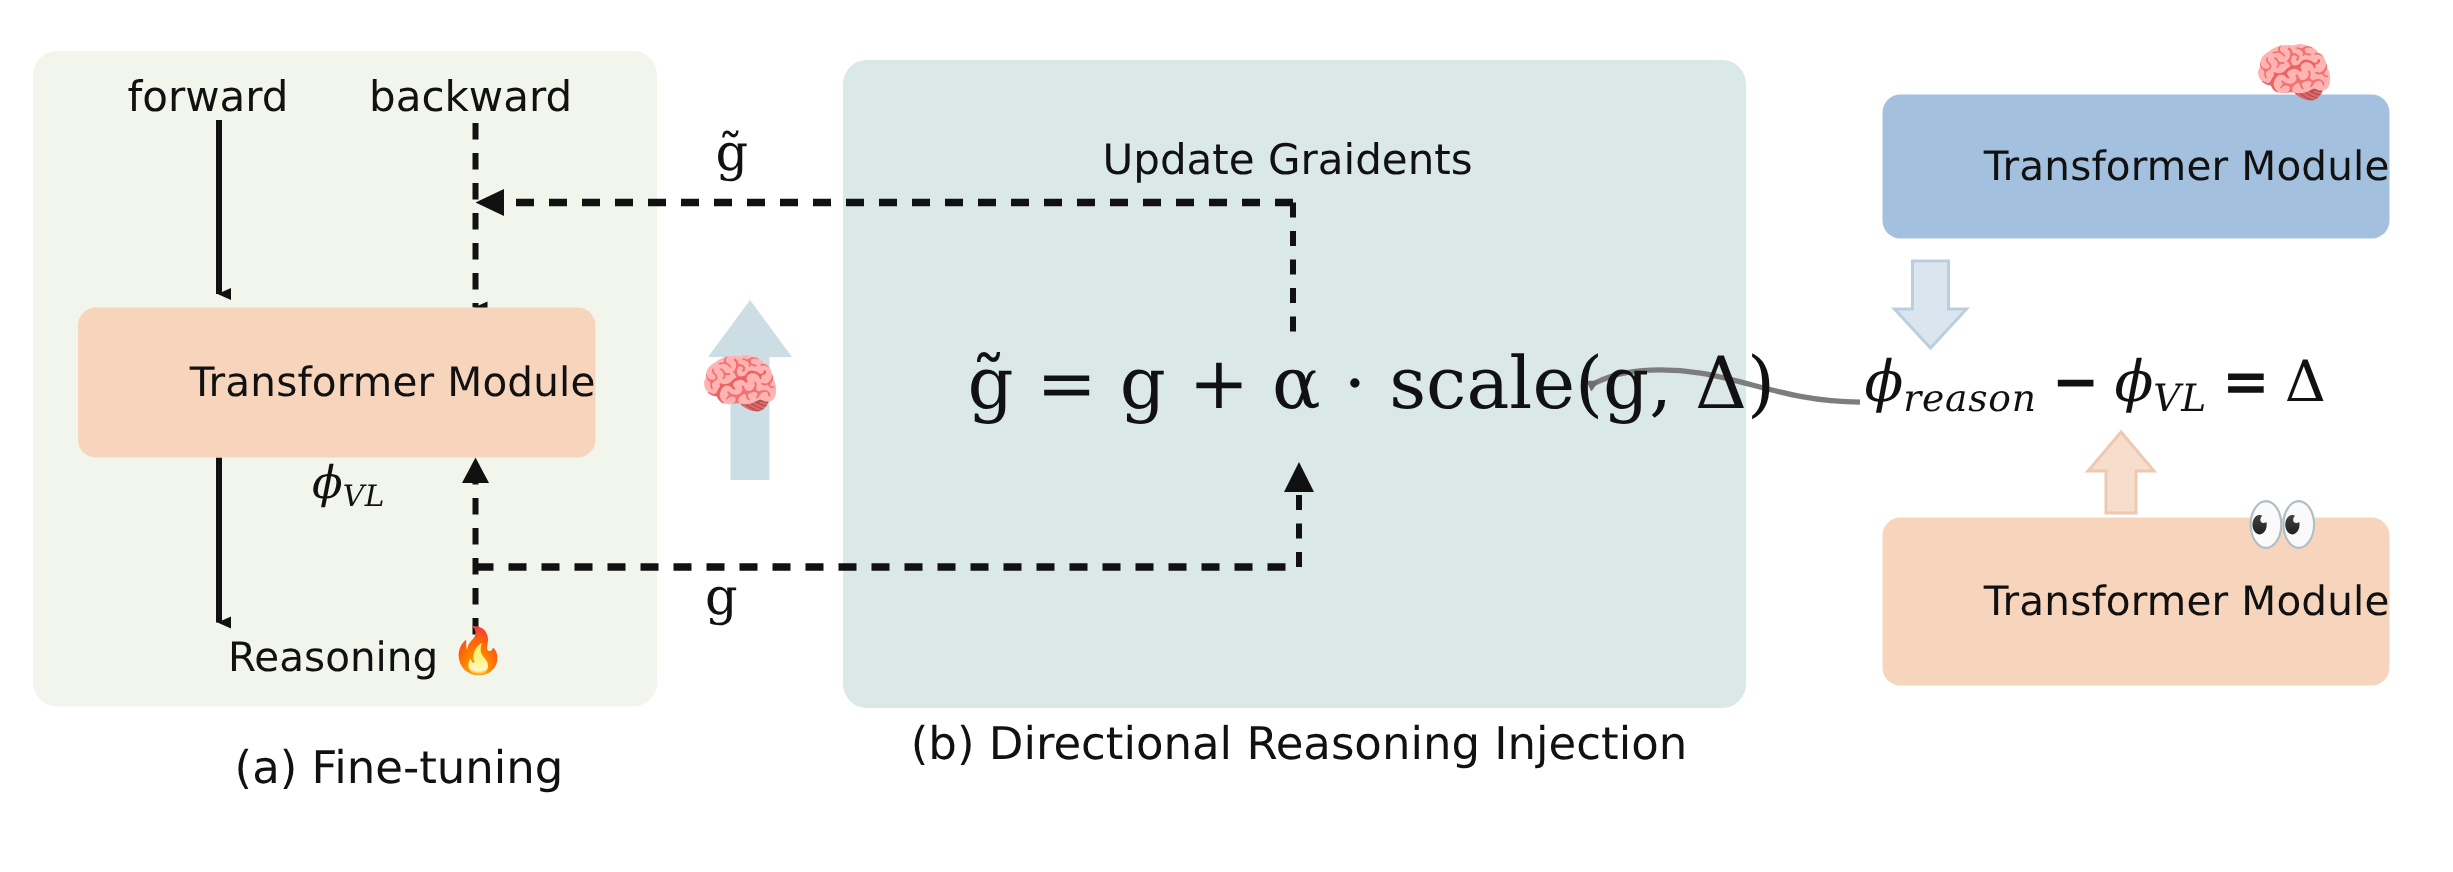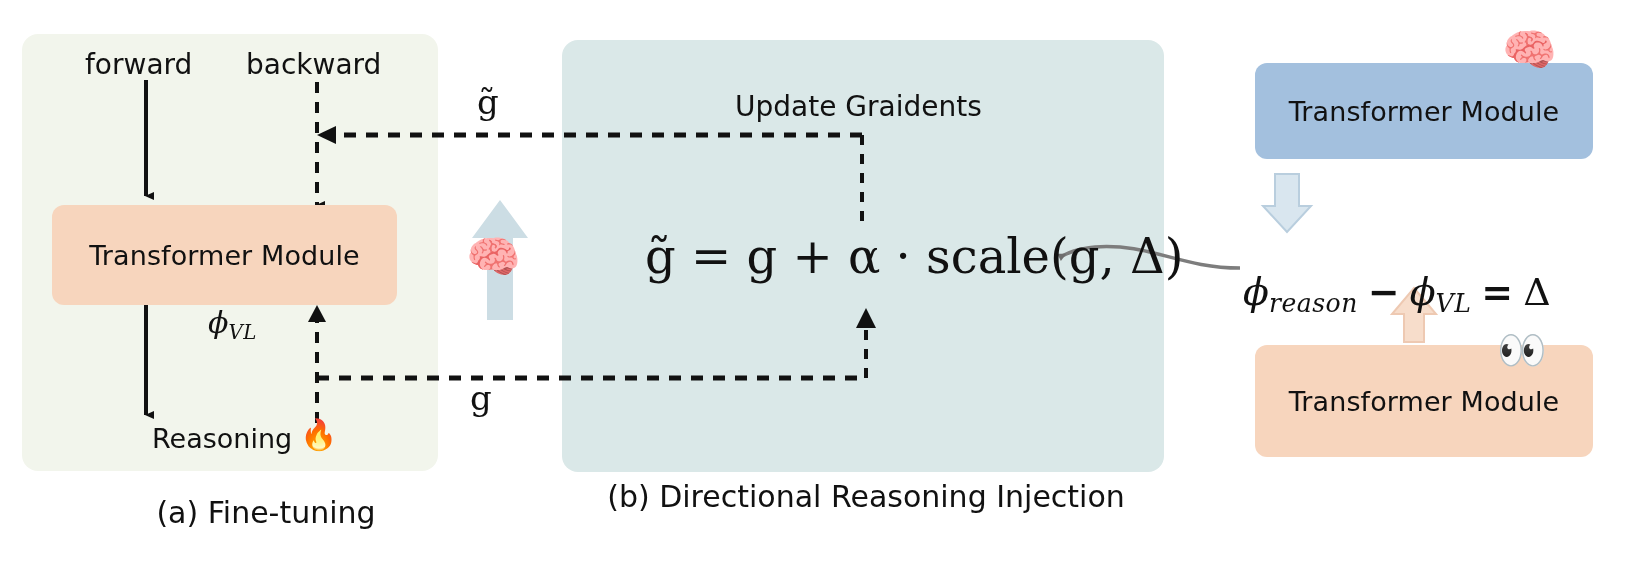--- a/index.html
+++ b/index.html
@@ -34,21 +34,21 @@
     width: 602px; height: 432px;
     background: #dae8e8;
     border-radius: 16px;
   }
 
   
   .module-box {
     border-radius: 12px;
     display: flex;
     align-items: center;
-    justify-content: center;
+    justify-content: flex-end;
   }
   .module-label {
     font-size: 27px;
     color: #111111;
     letter-spacing: 0.1px;
     white-space: nowrap;
   }
   .box-a {
     left: 52px; top: 205px;
     width: 345px; height: 100px;
@@ -95,21 +95,21 @@
   .sub {
     font-size: 0.66em;
     vertical-align: -0.28em;
     font-style: italic;
     letter-spacing: 0.5px;
   }
   .m-phivl-a { left: 180px; top: 305px; font-size: 30px; margin-left: 28px; }
   .m-gtilde  { left: 477px; top: 82px;  font-size: 34px; }
   .m-g       { left: 470px; top: 378px; font-size: 34px; }
   .m-formula { left: 645px; top: 228px; font-size: 48px; }
-  .m-delta-eq{ left: 1243px; top: 232px; font-size: 38px; margin-top: 38px; }
+  .m-delta-eq{ left: 1243px; top: 232px; font-size: 38px; }
   .op-bold {
     font-family: "DejaVu Sans", "Liberation Sans", sans-serif;
     font-weight: 700;
     font-style: normal;
   }
 
   
   #wires {
     position: absolute;
     left: 0; top: 0;

